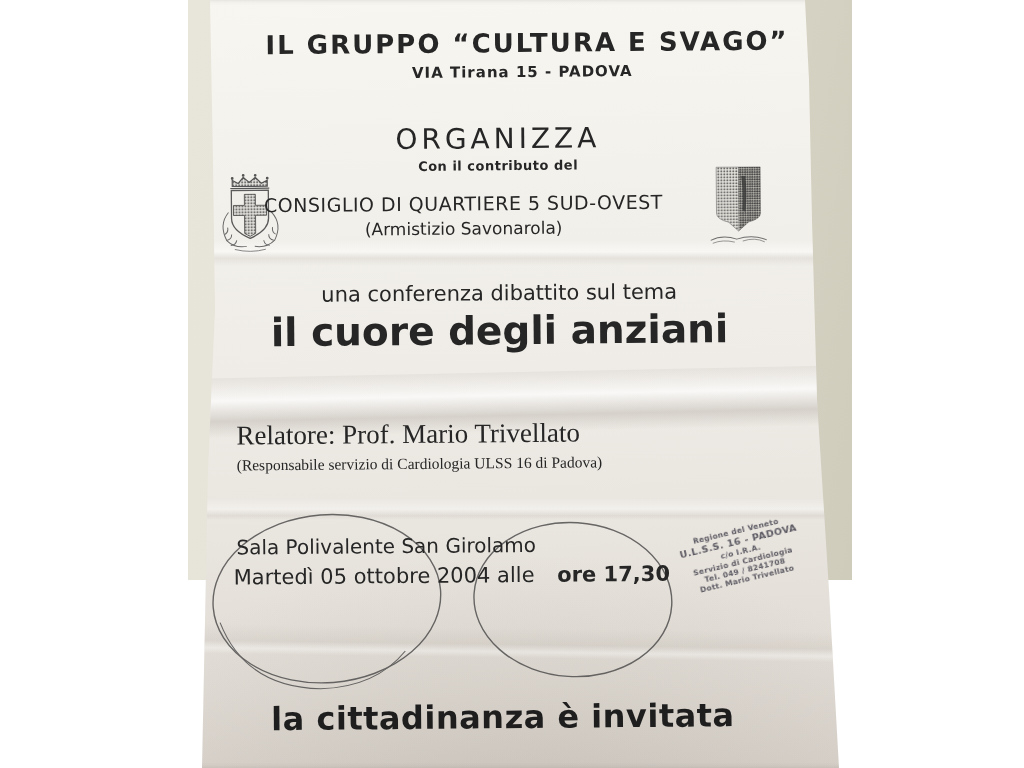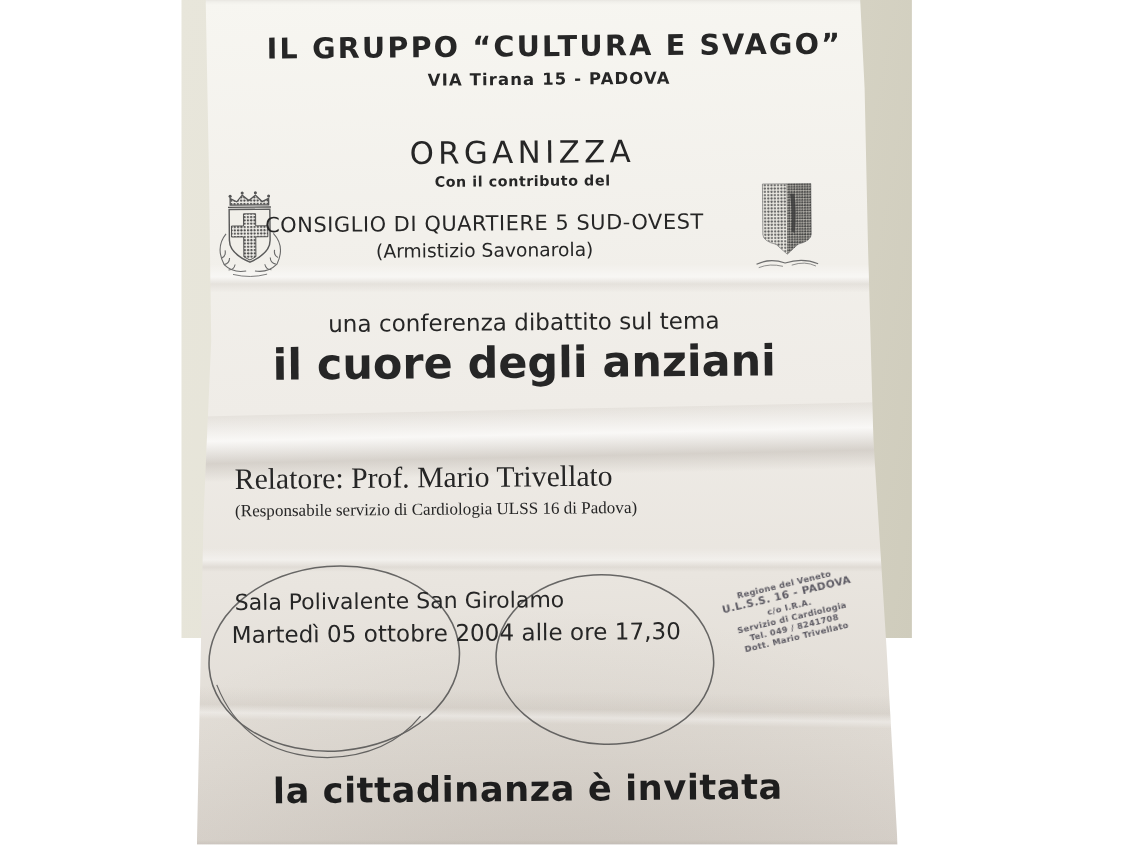--- a/index.html
+++ b/index.html
@@ -2,21 +2,21 @@
 <html><head>
 <meta charset="utf-8">
 <style>
   html,body{margin:0;padding:0;}
   body{
     width:1024px;height:768px;background:#ffffff;overflow:hidden;
     font-family:"DejaVu Sans","Liberation Sans",sans-serif;
     position:relative;
   }
   .photo{
-    position:absolute;left:165px;top:0;width:664px;height:580px;
+    position:absolute;left:188px;top:0;width:664px;height:580px;
     background:linear-gradient(100deg,#e8e6db 0%,#e3e1d4 55%,#d6d3c4 78%,#cfccbc 100%);
   }
   .paper{
     position:absolute;left:0;top:0;width:664px;height:768px;
     clip-path:polygon(22px 0,617px 0,621px 80px,624px 220px,629px 400px,641px 590px,651px 768px,14px 768px,17px 620px,20px 470px,27px 310px,25px 160px,22px 0);
     background:
       radial-gradient(120% 60% at 50% 108%,rgba(120,110,100,.18) 0%,rgba(120,110,100,0) 60%),
       linear-gradient(178deg,#f7f6f1 0%,#f2f0eb 28%,#efece7 48%,#e9e5df 68%,#e0dbd4 88%,#d9d3cc 100%);
     box-shadow:inset 6px 0 9px -5px rgba(90,85,75,.45), inset -5px 0 8px -5px rgba(90,85,75,.35);
   }
@@ -32,21 +32,21 @@
   .organizza{left:0;right:40px;top:122px;font-size:28px;letter-spacing:4px;font-weight:500;}
   .contributo{left:0;right:40px;top:158px;font-size:13px;font-weight:bold;letter-spacing:.5px;}
   .consiglio{left:0;right:110px;top:192px;font-size:19px;letter-spacing:.5px;}
   .armistizio{left:0;right:110px;top:218px;font-size:17px;}
   .conferenza{left:0;right:40px;top:281px;font-size:21px;}
   .cuore{left:0;right:40px;top:308px;font-size:39px;font-weight:bold;}
   .relatore{position:absolute;left:48px;top:418px;font-family:"Liberation Serif","DejaVu Serif",serif;font-size:27px;}
   .responsabile{position:absolute;left:48px;top:454px;font-family:"Liberation Serif","DejaVu Serif",serif;font-size:15.5px;}
   .venue{position:absolute;left:47px;top:533px;font-size:20px;}
   .dateline{position:absolute;left:44px;top:563px;font-size:21px;}
-  .dateline b{font-weight:normal;}
+  .dateline b{font-weight:bold;margin-left:16px;}
   .circles{position:absolute;left:0;top:500px;width:664px;height:220px;}
   .stamp{
     position:absolute;left:482px;top:528px;width:140px;
     transform:rotate(-13deg);color:#4a4853;opacity:.88;text-align:center;
     line-height:1.25;filter:blur(.2px);
   }
   .stamp .s-sm{font-size:7.5px;font-weight:bold;letter-spacing:.3px;}
   .stamp .s-lg{font-size:9.5px;font-weight:bold;letter-spacing:.4px;}
   .invitata{left:0;right:40px;top:698px;font-size:32px;font-weight:bold;letter-spacing:.5px;color:#1e1e1e;}
   .crest{position:absolute;}

